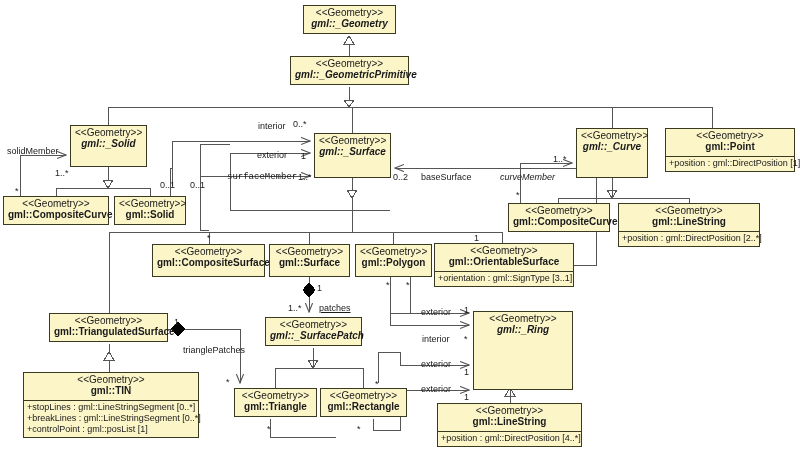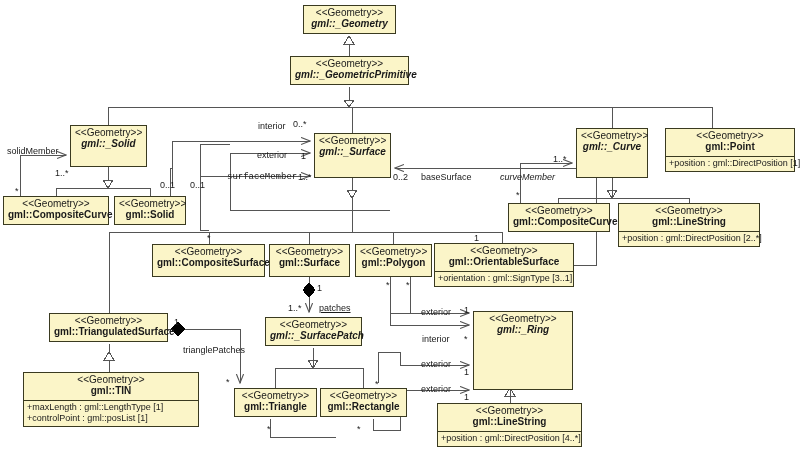--- a/index.html
+++ b/index.html
@@ -314,21 +314,22 @@
       <span class="cname abstract">gml::_Ring</span>
     </div>
   </div>
 
   <div class="uml-class" style="left:23px; top:372px; width:176px;">
     <div class="uml-head">
       <span class="stereo">&lt;&lt;Geometry&gt;&gt;</span>
       <span class="cname">gml::TIN</span>
     </div>
     <div class="uml-attrs">
-      <span class="attr">+maxLength : gml::LengthType [1]</span>
+      <span class="attr">+stopLines : gml::LineStringSegment [0..*]</span>
+      <span class="attr">+breakLines : gml::LineStringSegment [0..*]</span>
       <span class="attr">+controlPoint : gml::posList [1]</span>
     </div>
   </div>
 
   <div class="uml-class" style="left:234px; top:388px; width:83px;">
     <div class="uml-head">
       <span class="stereo">&lt;&lt;Geometry&gt;&gt;</span>
       <span class="cname">gml::Triangle</span>
     </div>
   </div>

